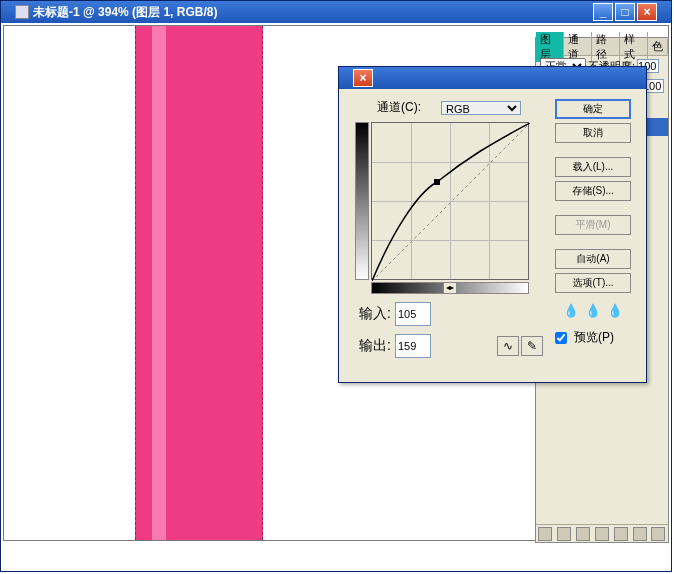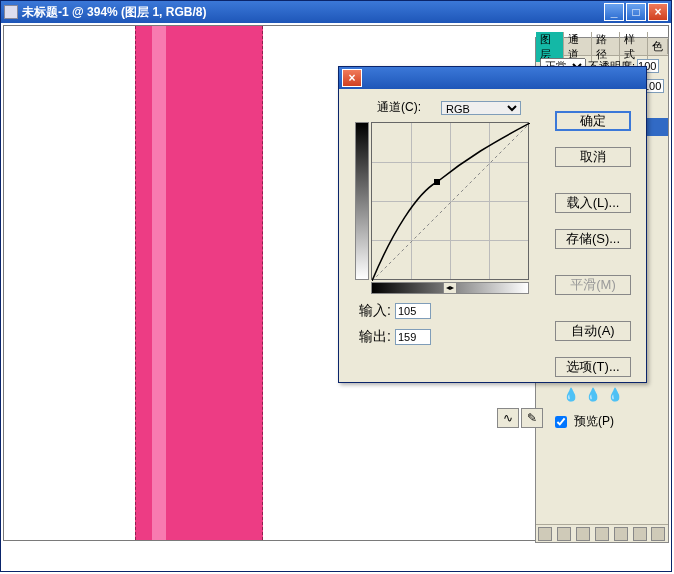--- a/index.html
+++ b/index.html
@@ -1,20 +1,20 @@
 <!DOCTYPE html>
 <html><head>
 <meta charset="utf-8">
 <style>
 * { box-sizing: border-box; margin: 0; padding: 0; font-family: "Microsoft YaHei", SimSun, Arial, sans-serif; font-size: 12px; }
 body { background: #fff; width: 674px; height: 574px; overflow: hidden; position: relative; }
 
 
 .main-window { position: absolute; left: 0; top: 0; width: 672px; height: 572px; border: 1px solid #0a246a; }
-.title-bar { height: 22px; background: linear-gradient(#3b78d8,#1e56b8); color: #fff; display: flex; align-items: center; padding: 0 3px; }
+.title-bar { height: 22px; background: linear-gradient(#3b78d8,#1e56b8); color: #fff; display: flex; align-items: center; padding: 0 14px; }
 .title-bar .doc-icon { width: 14px; height: 14px; background: #dde; border: 1px solid #889; margin-right: 4px; }
 .title-bar .title { flex: 1; font-weight: bold; font-size: 12px; }
 .win-btns { display: flex; gap: 2px; }
 .win-btn { width: 20px; height: 18px; border: 1px solid #fff; display: flex; align-items: center; justify-content: center; color: #fff; font-weight: bold; font-size: 12px; cursor: default; }
 .win-btn.min, .win-btn.max { background: linear-gradient(#6aa3f0,#2c6cd0); }
 .win-btn.close { background: linear-gradient(#f07a5a,#d04020); }
 
 .canvas-area { position: absolute; left: 2px; top: 24px; right: 2px; bottom: 30px; background: #fff; border: 1px solid #7a7a7a; }
 .pink-strip { position: absolute; left: 131px; top: 0; width: 128px; height: 100%; background: #ed3c84; }
 .pink-strip .light { position: absolute; left: 17px; top: 0; width: 14px; height: 100%; background: #f87ab0; }
@@ -49,26 +49,26 @@
 .graph { position: relative; width: 158px; height: 158px; background: #ece9d8; border: 1px solid #666; }
 .graph .grid-h, .graph .grid-v { position: absolute; background: #bbb; }
 .grid-v { height: 100%; width: 1px; top:0; }
 .grid-h { width: 100%; height: 1px; left:0; }
 .graph svg { position: absolute; left: 0; top: 0; }
 .hgrad-row { display: flex; gap: 2px; margin-top: 2px; margin-left: 16px; }
 .hgrad { width: 158px; height: 12px; background: linear-gradient(to right,#000,#fff); border: 1px solid #888; position: relative; }
 .hgrad .arrows { position: absolute; left: 50%; top: 0; transform: translateX(-50%); width: 14px; height: 100%; background: #ece9d8; border-left: 1px solid #888; border-right: 1px solid #888; font-size: 8px; text-align: center; line-height: 10px; }
 .io-row { display: flex; align-items: center; gap: 4px; margin-top: 8px; }
 .io-row label { width: 36px; text-align: right; font-size: 14px; }
-.io-row input { width: 36px; height: 16px; border: 1px solid #7f9db9; font-size: 11px; padding: 0 2px; }
+.io-row input { width: 36px; height: 24px; border: 1px solid #7f9db9; font-size: 11px; padding: 0 2px; }
 .tool-btns { position: absolute; left: 158px; bottom: 10px; display: flex; gap: 2px; }
 .tool-btns .tb { width: 22px; height: 20px; border: 1px solid #888; background: #ece9d8; display: flex; align-items: center; justify-content: center; font-size: 12px; }
 
 .right-col { display: flex; flex-direction: column; gap: 4px; width: 76px; }
-.btn { height: 20px; border: 1px solid #888; background: #ece9d8; font-size: 13px; display: flex; align-items: center; justify-content: center; padding: 8px 2px; cursor: default; margin-top: 12px; }
+.btn { height: 20px; border: 1px solid #888; background: #ece9d8; font-size: 10px; display: flex; align-items: center; justify-content: center; padding: 8px 2px; cursor: default; }
 .btn.disabled { color: #999; }
 .btn.default { border: 2px solid #3b78d8; }
 .gap { height: 6px; }
 .eyedrops { display: flex; gap: 6px; margin-top: 6px; justify-content: center; }
 .eyedrops .ed { width: 16px; height: 16px; font-size: 13px; }
 .preview-row { display: flex; align-items: center; gap: 7px; margin-top: 6px; font-size: 11px; }
 .preview-row input { width: 12px; height: 12px; }
 </style>
 </head>
 <body>

